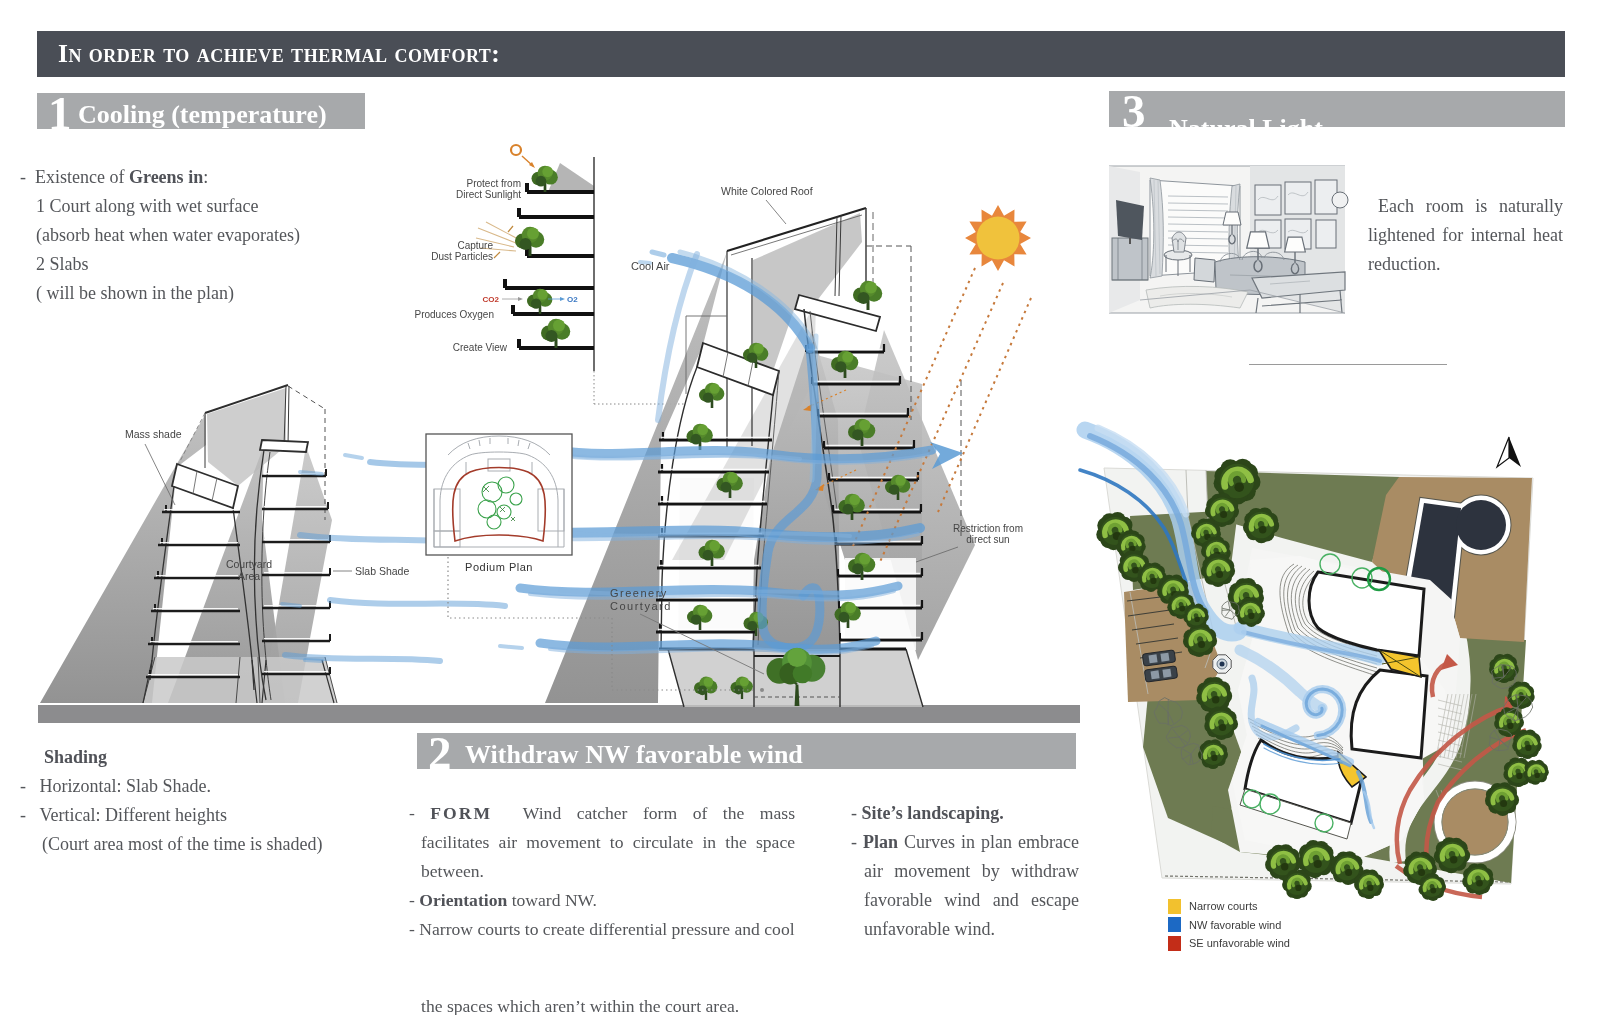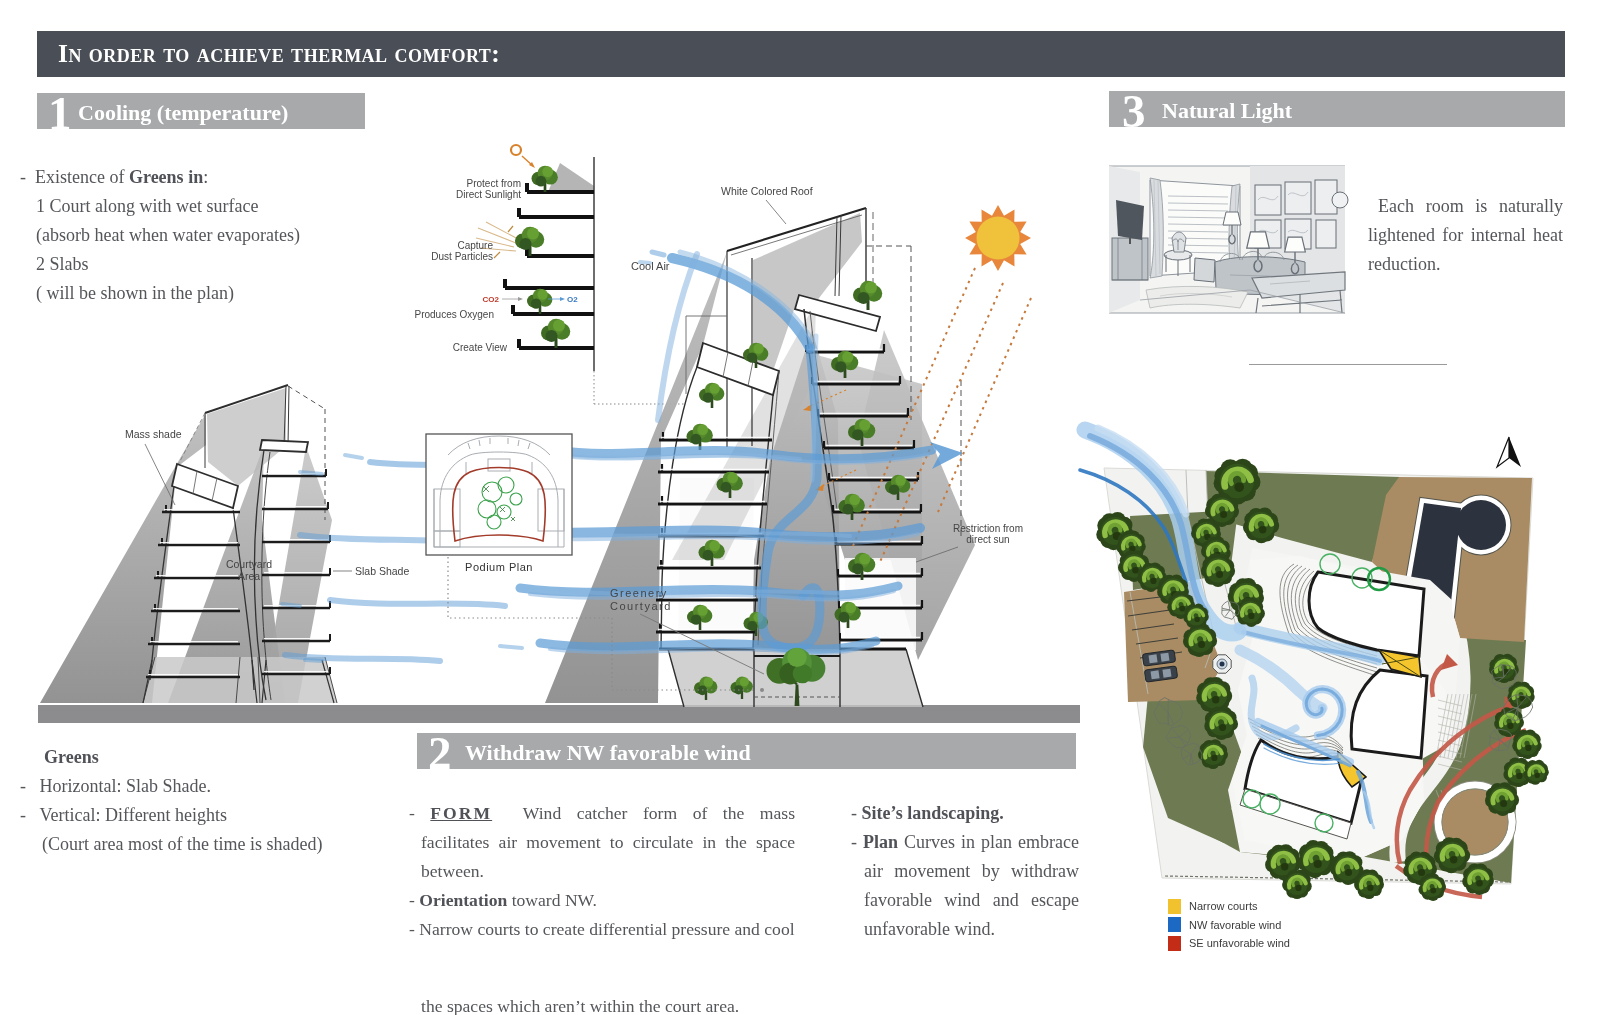--- a/index.html
+++ b/index.html
@@ -4,63 +4,63 @@
 <style>
   html,body{margin:0;padding:0;}
   body{width:1600px;height:1015px;background:#fff;position:relative;overflow:hidden;
        font-family:"Liberation Serif",serif;}
   .abs{position:absolute;}
   .hdr{left:37px;top:31px;width:1528px;height:46px;background:#4a4e56;color:#fff;
        font-variant:small-caps;font-size:25.5px;line-height:46px;padding-left:21px;box-sizing:border-box;
        letter-spacing:0.5px;font-weight:600;}
   .sbar{background:#a7a9ab;color:#fff;height:36px;}
   .sbar .num{position:absolute;font-size:47px;font-weight:bold;line-height:1;top:-3px;}
-  .sbar .t{position:absolute;font-size:22px;font-weight:bold;line-height:1;top:9px;}
+  .sbar .t{position:absolute;font-size:26px;font-weight:bold;line-height:1;top:9px;}
   .b1{left:37px;top:93px;width:328px;}
   .b2{left:417px;top:733px;width:659px;}
   .b3{left:1109px;top:91px;width:456px;}
   .txt{font-size:18px;color:#54565a;line-height:29px;}
   .txt b{color:#505258;}
   .ground{left:38px;top:705px;width:1042px;height:18px;background:#8c8c8e;}
   .jl{text-align:justify;text-align-last:justify;}
 </style>
 </head>
 <body>
 <div class="abs hdr">In order to achieve thermal comfort:</div>
 <div class="abs sbar b1">
     <span class="num" style="left:11px;">1</span>
     <span class="t" style="left:41px;">Cooling (temperature)</span>
   </div>
 <div class="abs sbar b3">
     <span class="num" style="left:13px;">3</span>
-    <span class="t" style="left:53px;">Natural Light</span>
+    <span class="t" style="left:60px;margin-top:16px;">Natural Light</span>
   </div>
 <div class="abs ground"></div>
 <div class="abs sbar b2">
     <span class="num" style="left:11px;">2</span>
     <span class="t" style="left:48px;">Withdraw NW favorable wind</span>
   </div>
 
 <div class="abs txt" style="left:20px;top:163px;width:390px;">
   <div>-&nbsp;&nbsp;Existence of <b>Greens in</b>:</div>
   <div style="padding-left:16px;">1 Court along with wet surface</div>
   <div style="padding-left:16px;">(absorb heat when water evaporates)</div>
   <div style="padding-left:16px;">2 Slabs</div>
   <div style="padding-left:16px;">( will be shown in the plan)</div>
 </div>
 
 <div class="abs txt" style="left:20px;top:743px;width:390px;">
-  <div style="padding-left:24px;"><b>Greens</b></div>
+  <div style="padding-left:24px;"><b>Shading</b></div>
   <div>-&nbsp;&nbsp;&nbsp;Horizontal: Slab Shade.</div>
   <div>-&nbsp;&nbsp;&nbsp;Vertical: Different heights</div>
   <div style="padding-left:22px;">(Court area most of the time is shaded)</div>
 </div>
 
 <div class="abs txt" style="left:409px;top:799px;width:386px;font-size:17.6px;">
-  <div class="jl">- <b style="letter-spacing:2px;text-decoration:underline;">FORM</b>&nbsp; <span>Wind catcher form of the mass</span></div>
+  <div class="jl">- <b style="letter-spacing:2px;">FORM</b>&nbsp; <span>Wind catcher form of the mass</span></div>
   <div class="jl" style="padding-left:12px;">facilitates air movement to circulate in the space</div>
   <div style="padding-left:12px;">between.</div>
   <div>- <b>Orientation</b> toward NW.</div>
   <div>- Narrow courts to create differential pressure and cool</div>
   <div style="padding-left:12px;margin-top:48px;">the spaces which aren’t within the court area.</div>
 </div>
 
 <div class="abs txt" style="left:851px;top:799px;width:228px;">
   <div>- <b>Site’s landscaping.</b></div>
   <div class="jl">- <b>Plan</b> Curves in plan embrace</div>

